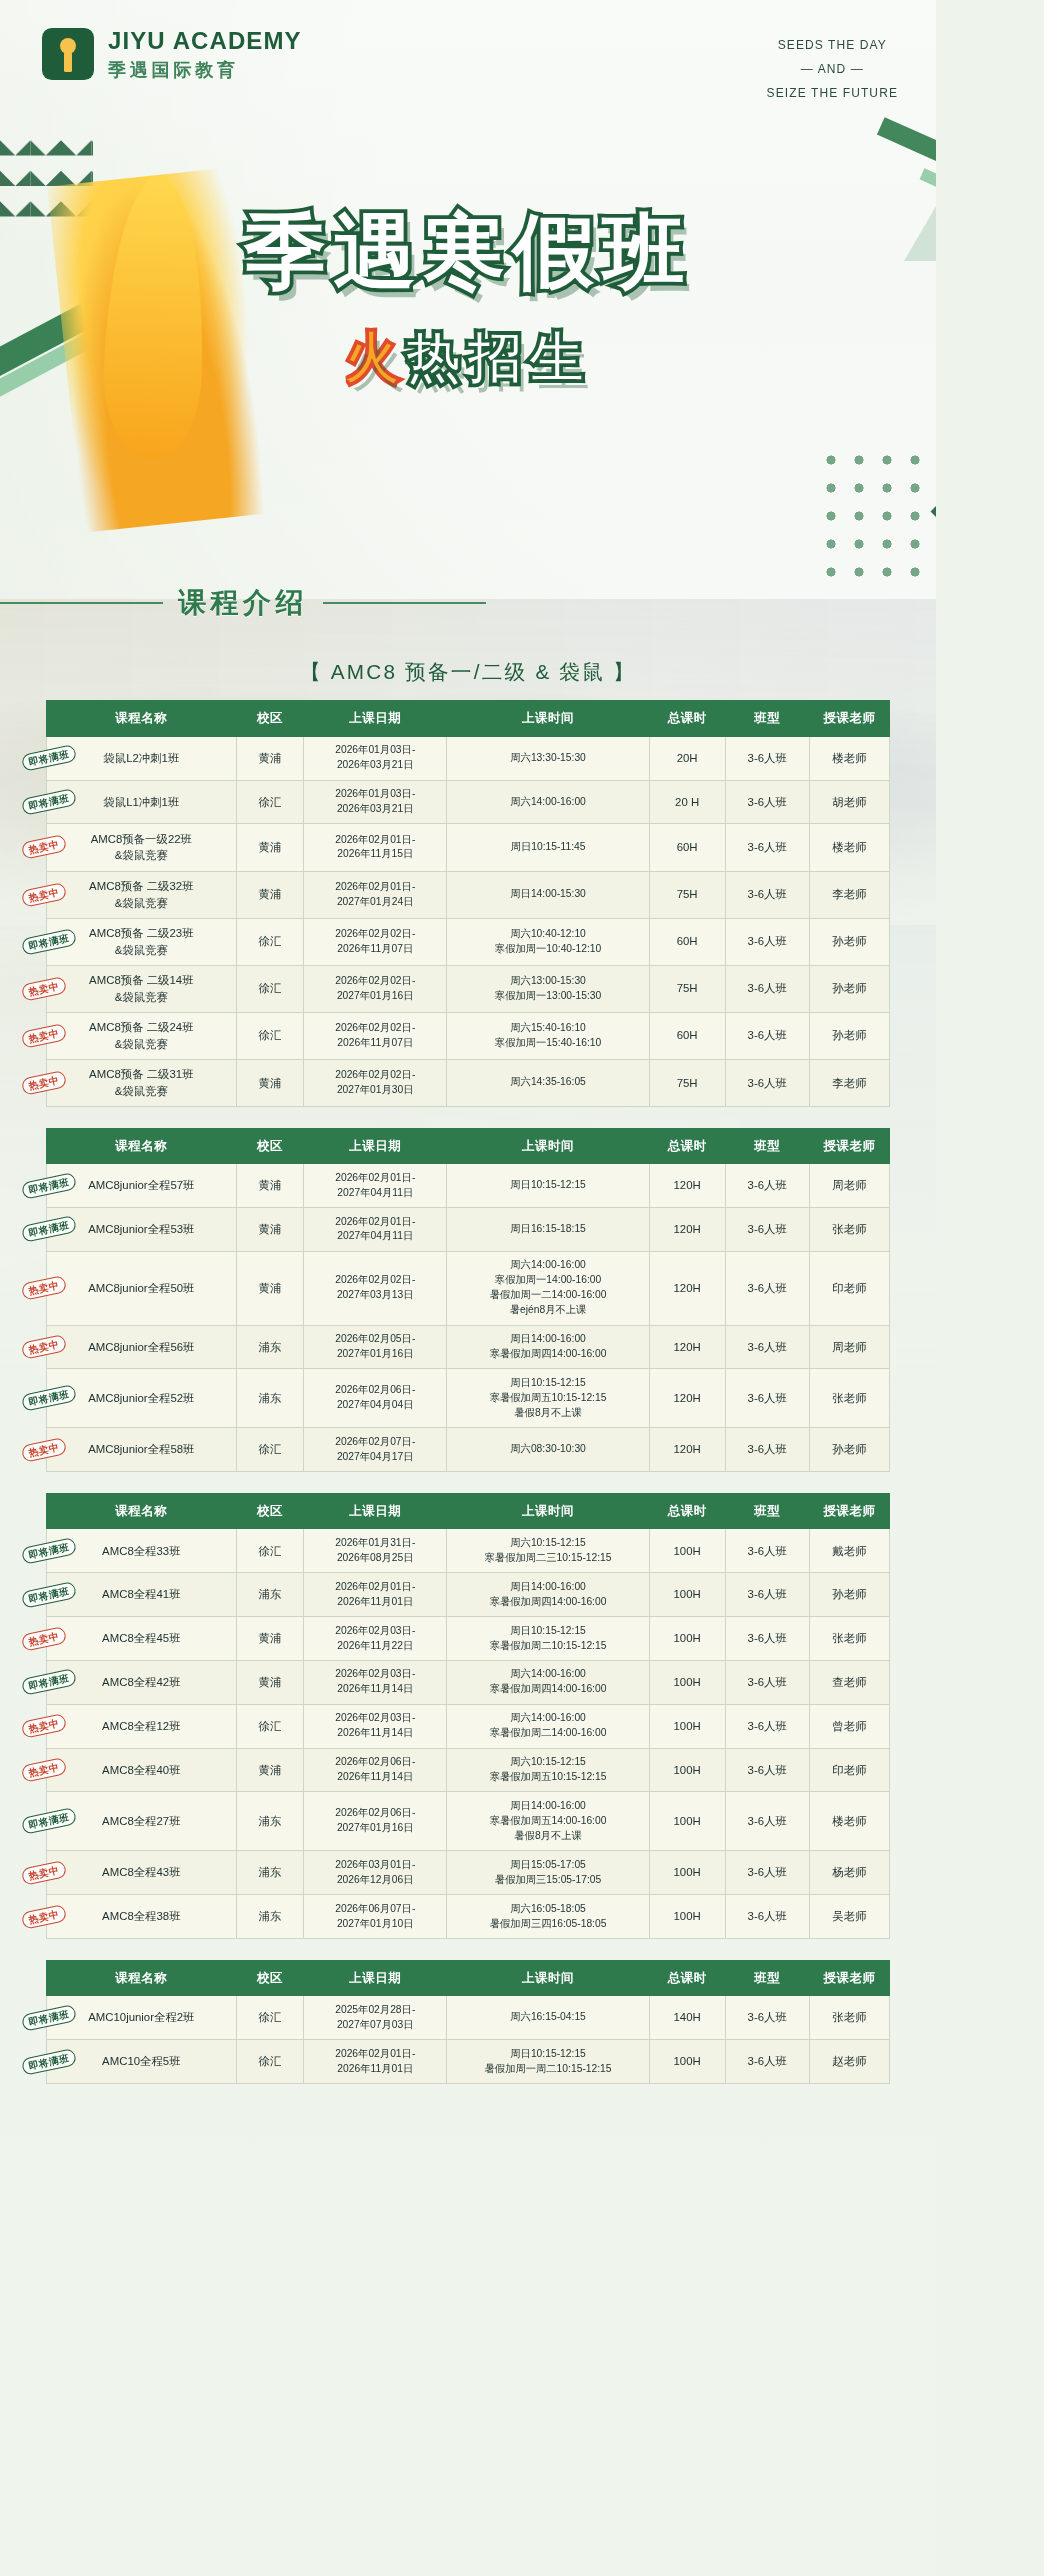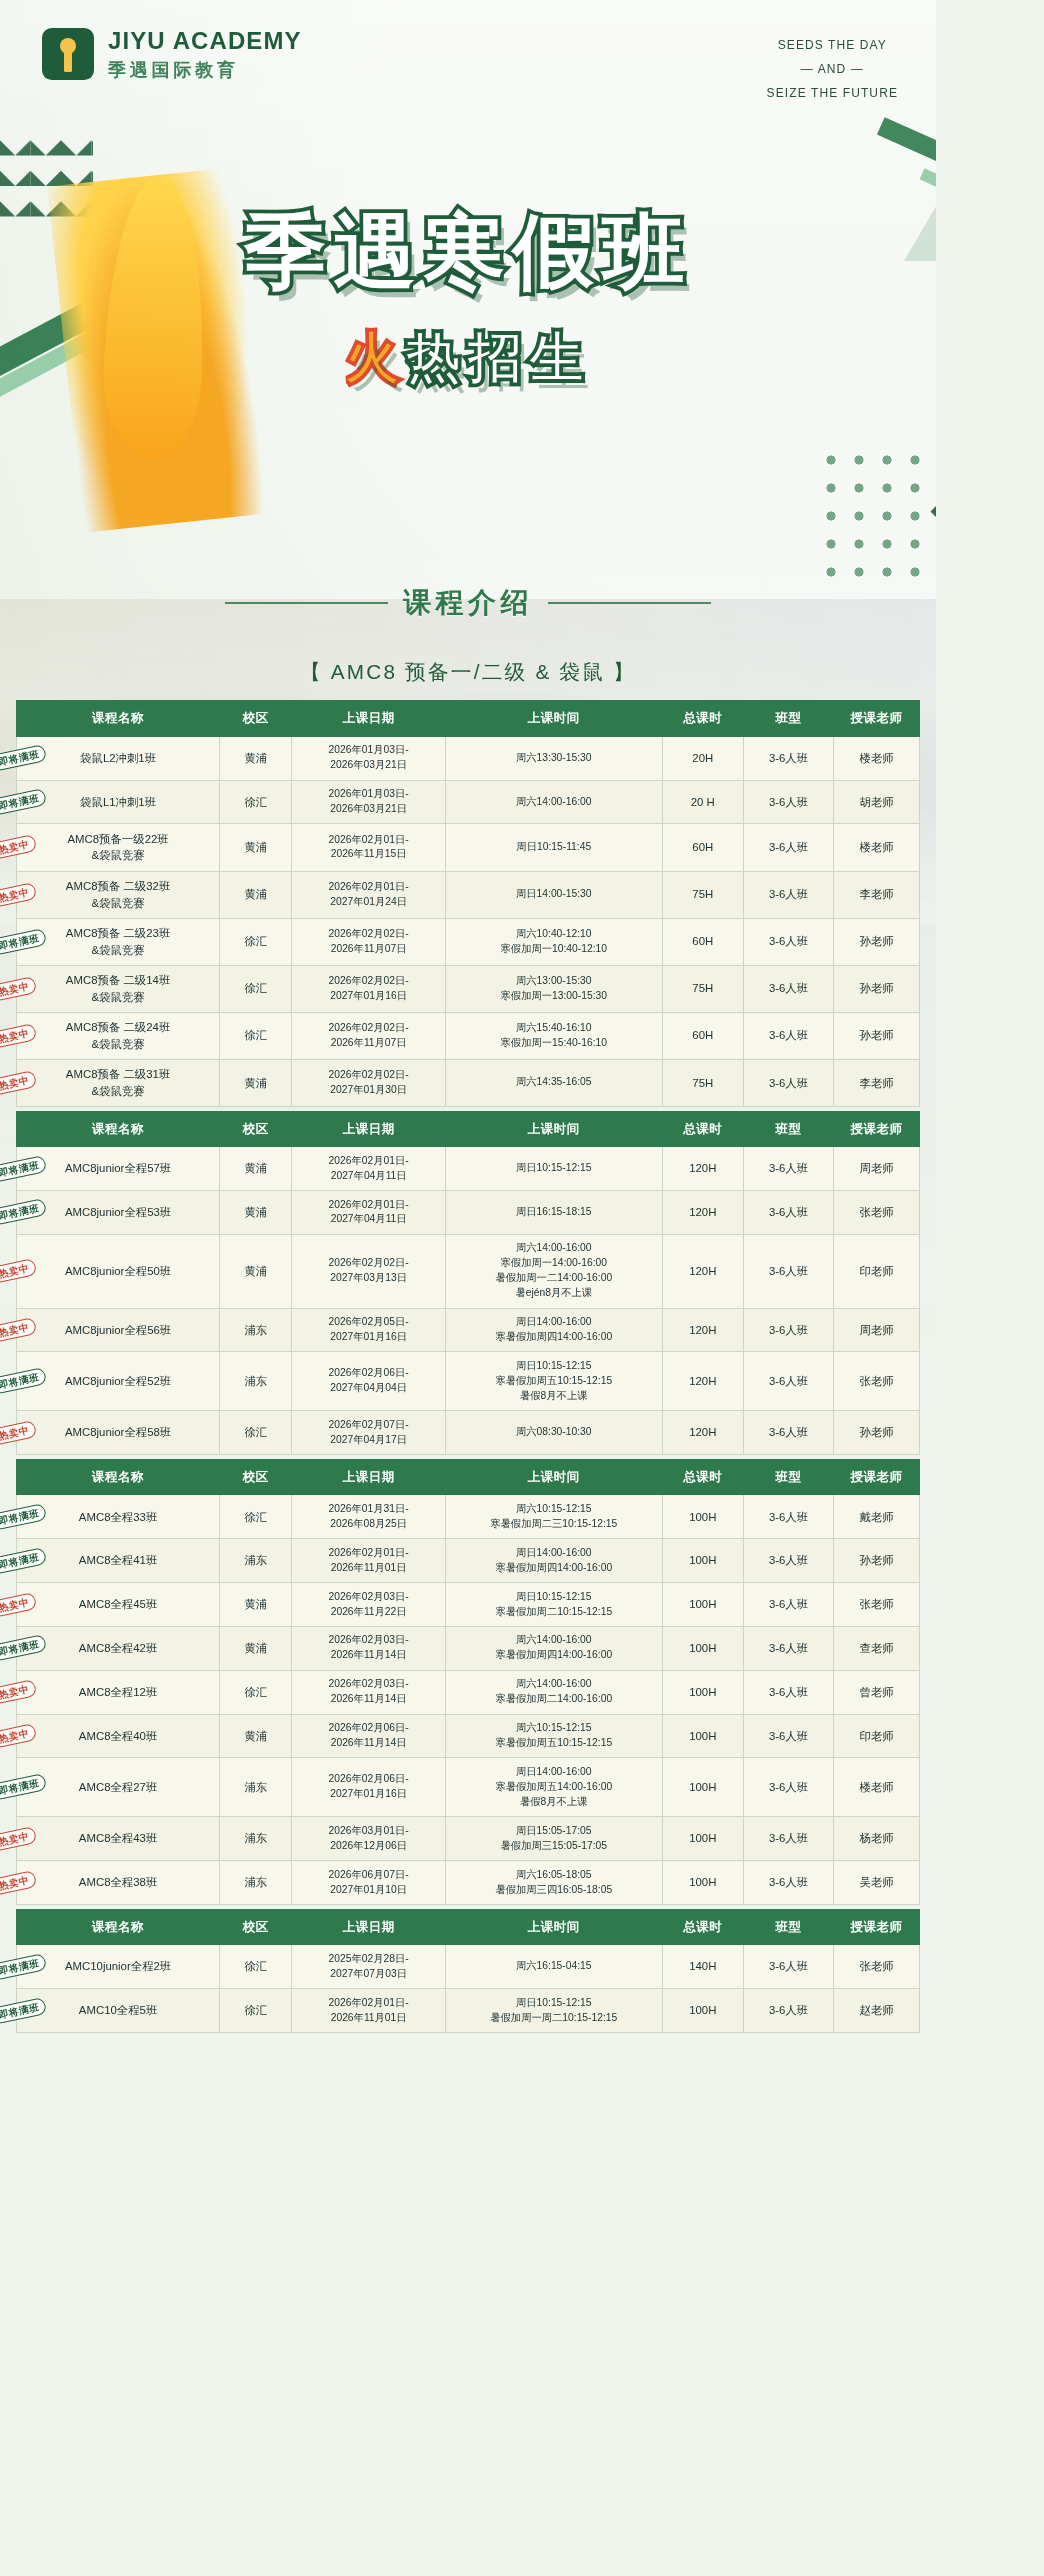--- a/index.html
+++ b/index.html
@@ -145,34 +145,34 @@
     paint-order:stroke fill;
     text-shadow:6.5px 8.7px 0 rgba(31,92,58,.35);
   }
   .hero-title2 .fire {
     color:#f6a623;
     -webkit-text-stroke:7.6px #e04a2f;
     paint-order:stroke fill;
   }
   
   .intro-head {
-    position:relative;display:flex;align-items:center;justify-content:center;gap:15.2px;
+    position:relative;display:flex;align-items:center;gap:15.2px;
     margin:22px 0 30.5px;
   }
   .intro-head .rule { width:163px;height:2.2px;background:#2f7a4d;opacity:.85; }
   .intro-head .txt {
     font-size:28px;font-weight:bold;color:#2f7a4d;letter-spacing:4.4px;
     text-shadow:0 1.1px 0 rgba(255,255,255,.8);
   }
   .sec-title {
     position:relative;text-align:center;color:#1f5c3a;font-size:20.7px;font-weight:normal;
     letter-spacing:2.2px;margin:36px 0 14px;
   }
   
-  .table-wrap { position:relative;padding:0 16px;margin-bottom:4px; }
+  .table-wrap { position:relative;padding:0 46px;margin-bottom:21px; }
   table {
     width:100%;border-collapse:collapse;
     background:#f7f7ec;
     font-size:11.4px;
   }
   thead th {
     background:#2f7a4d;color:#fff;font-weight:bold;font-size:12.5px;
     padding:8.7px 2.2px;border:0.5px solid #2f7a4d;letter-spacing:0.5px;
   }
   tbody td {

